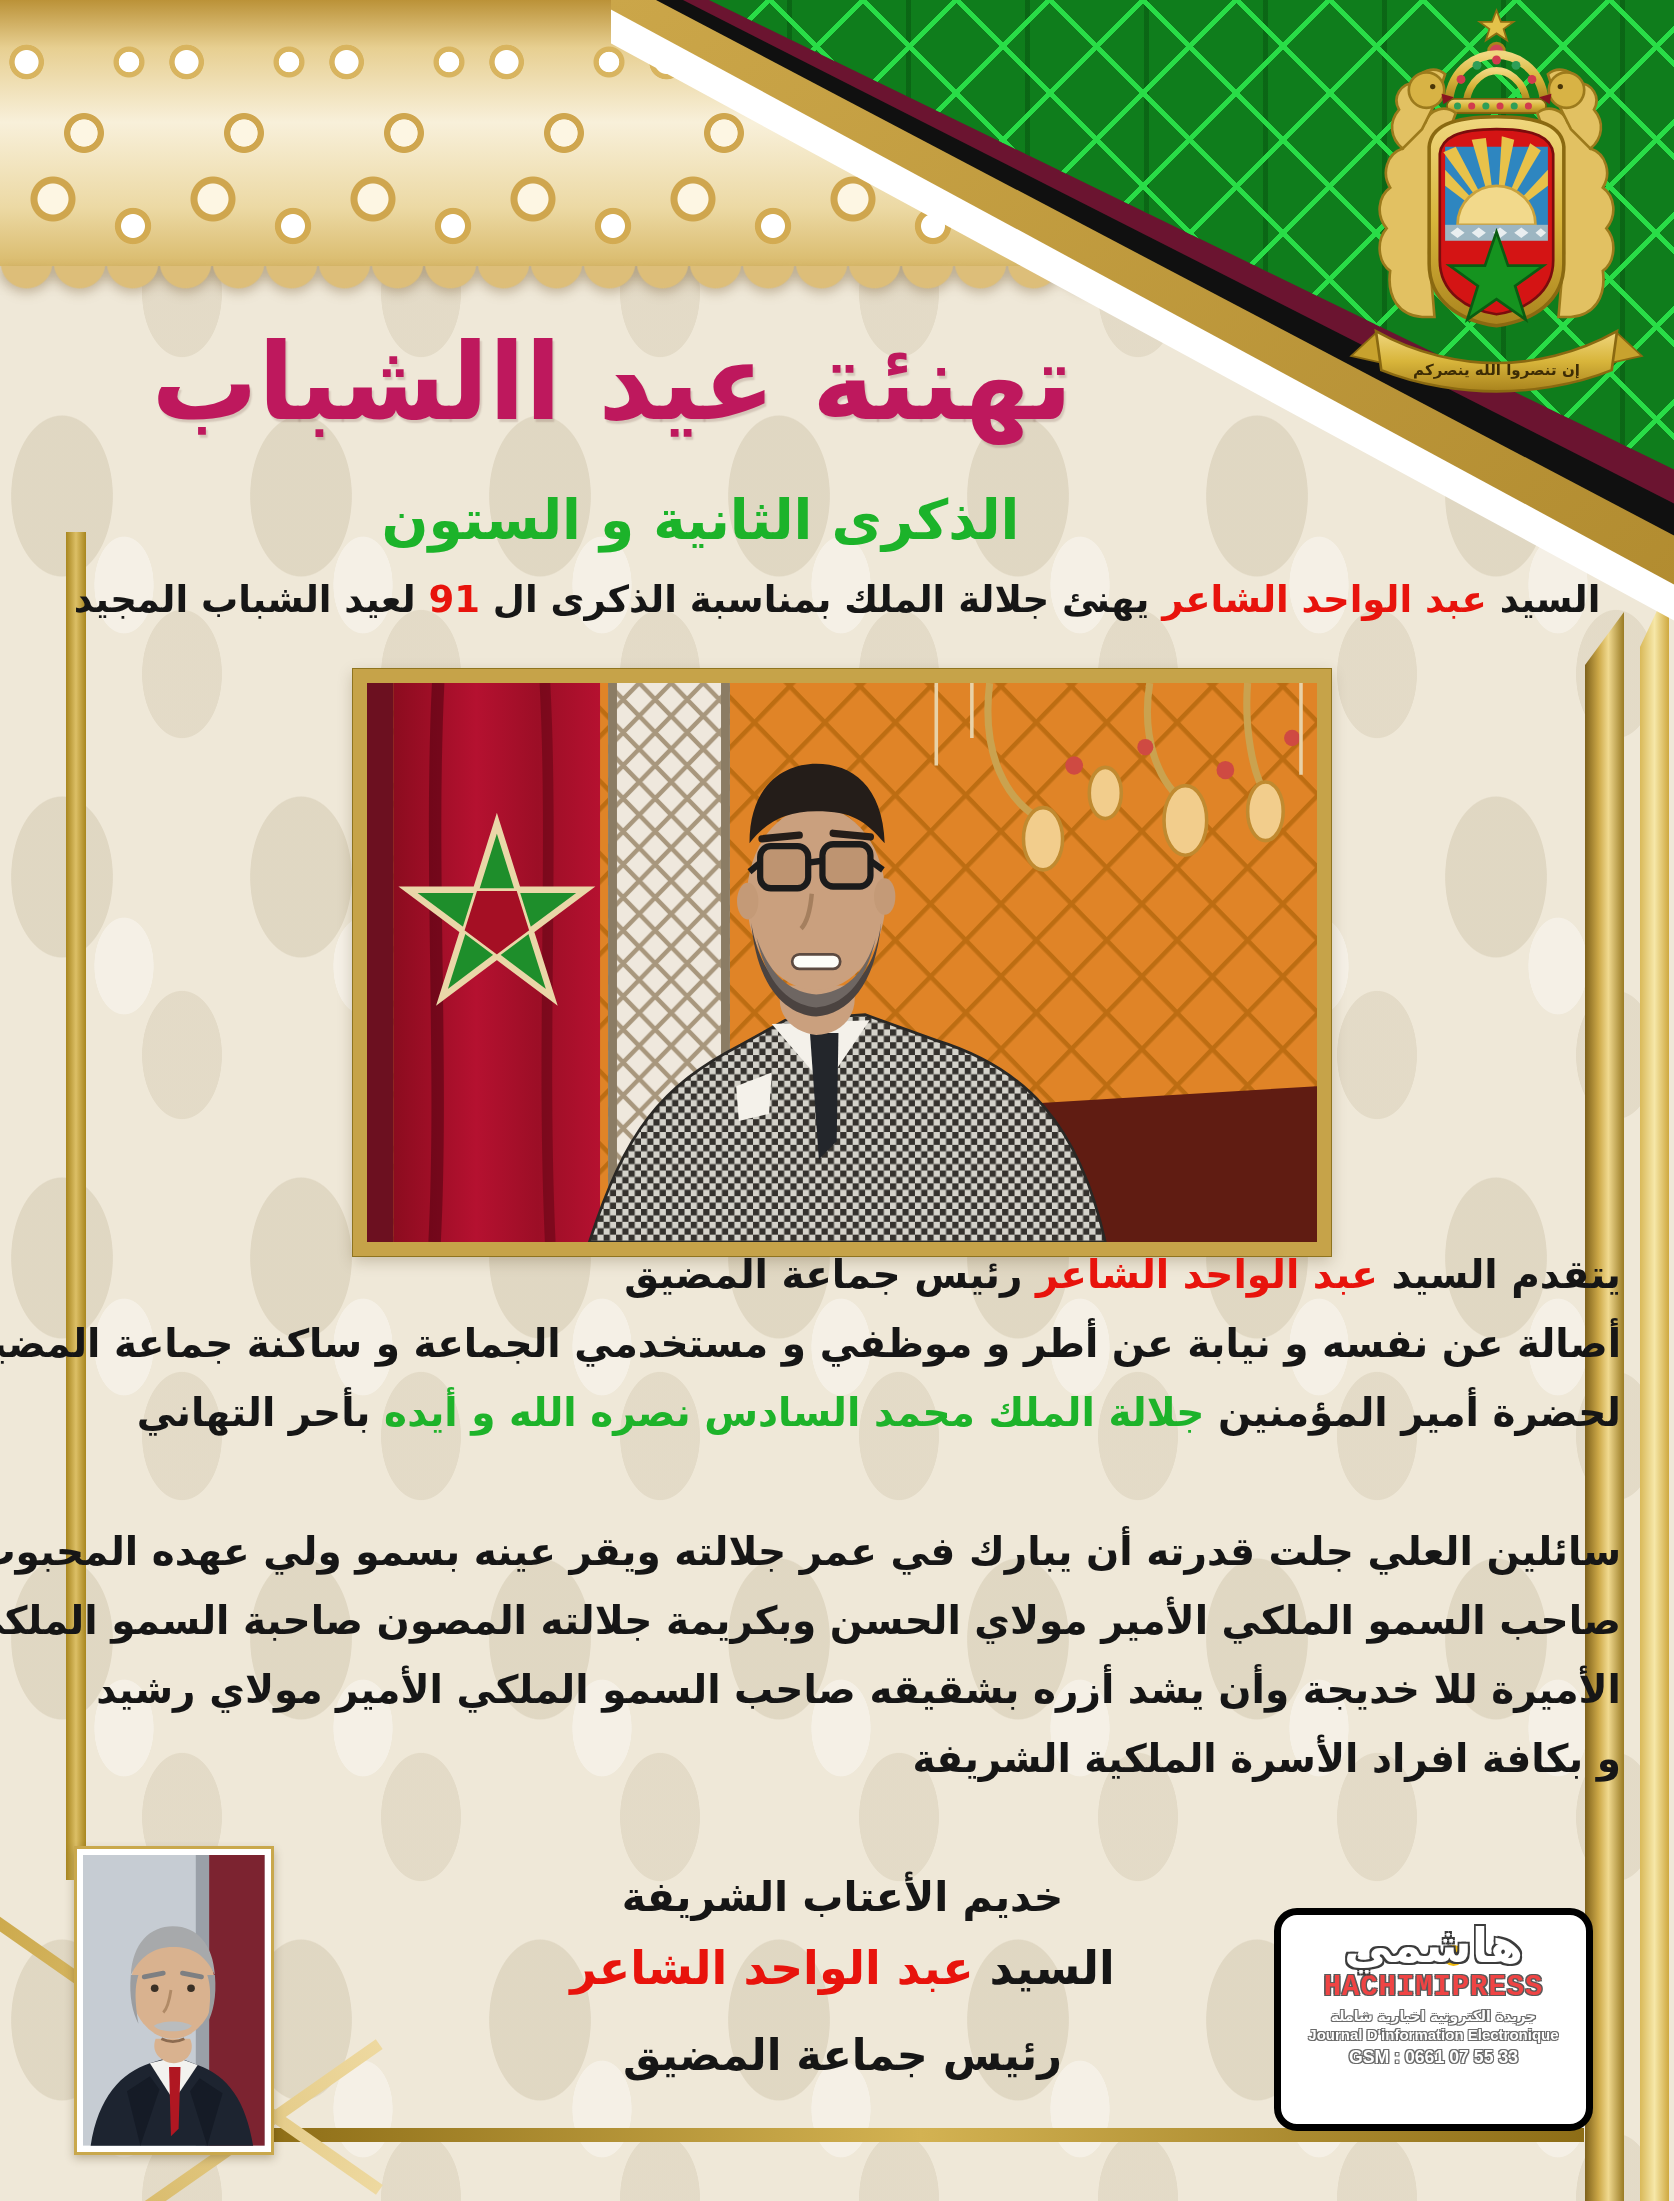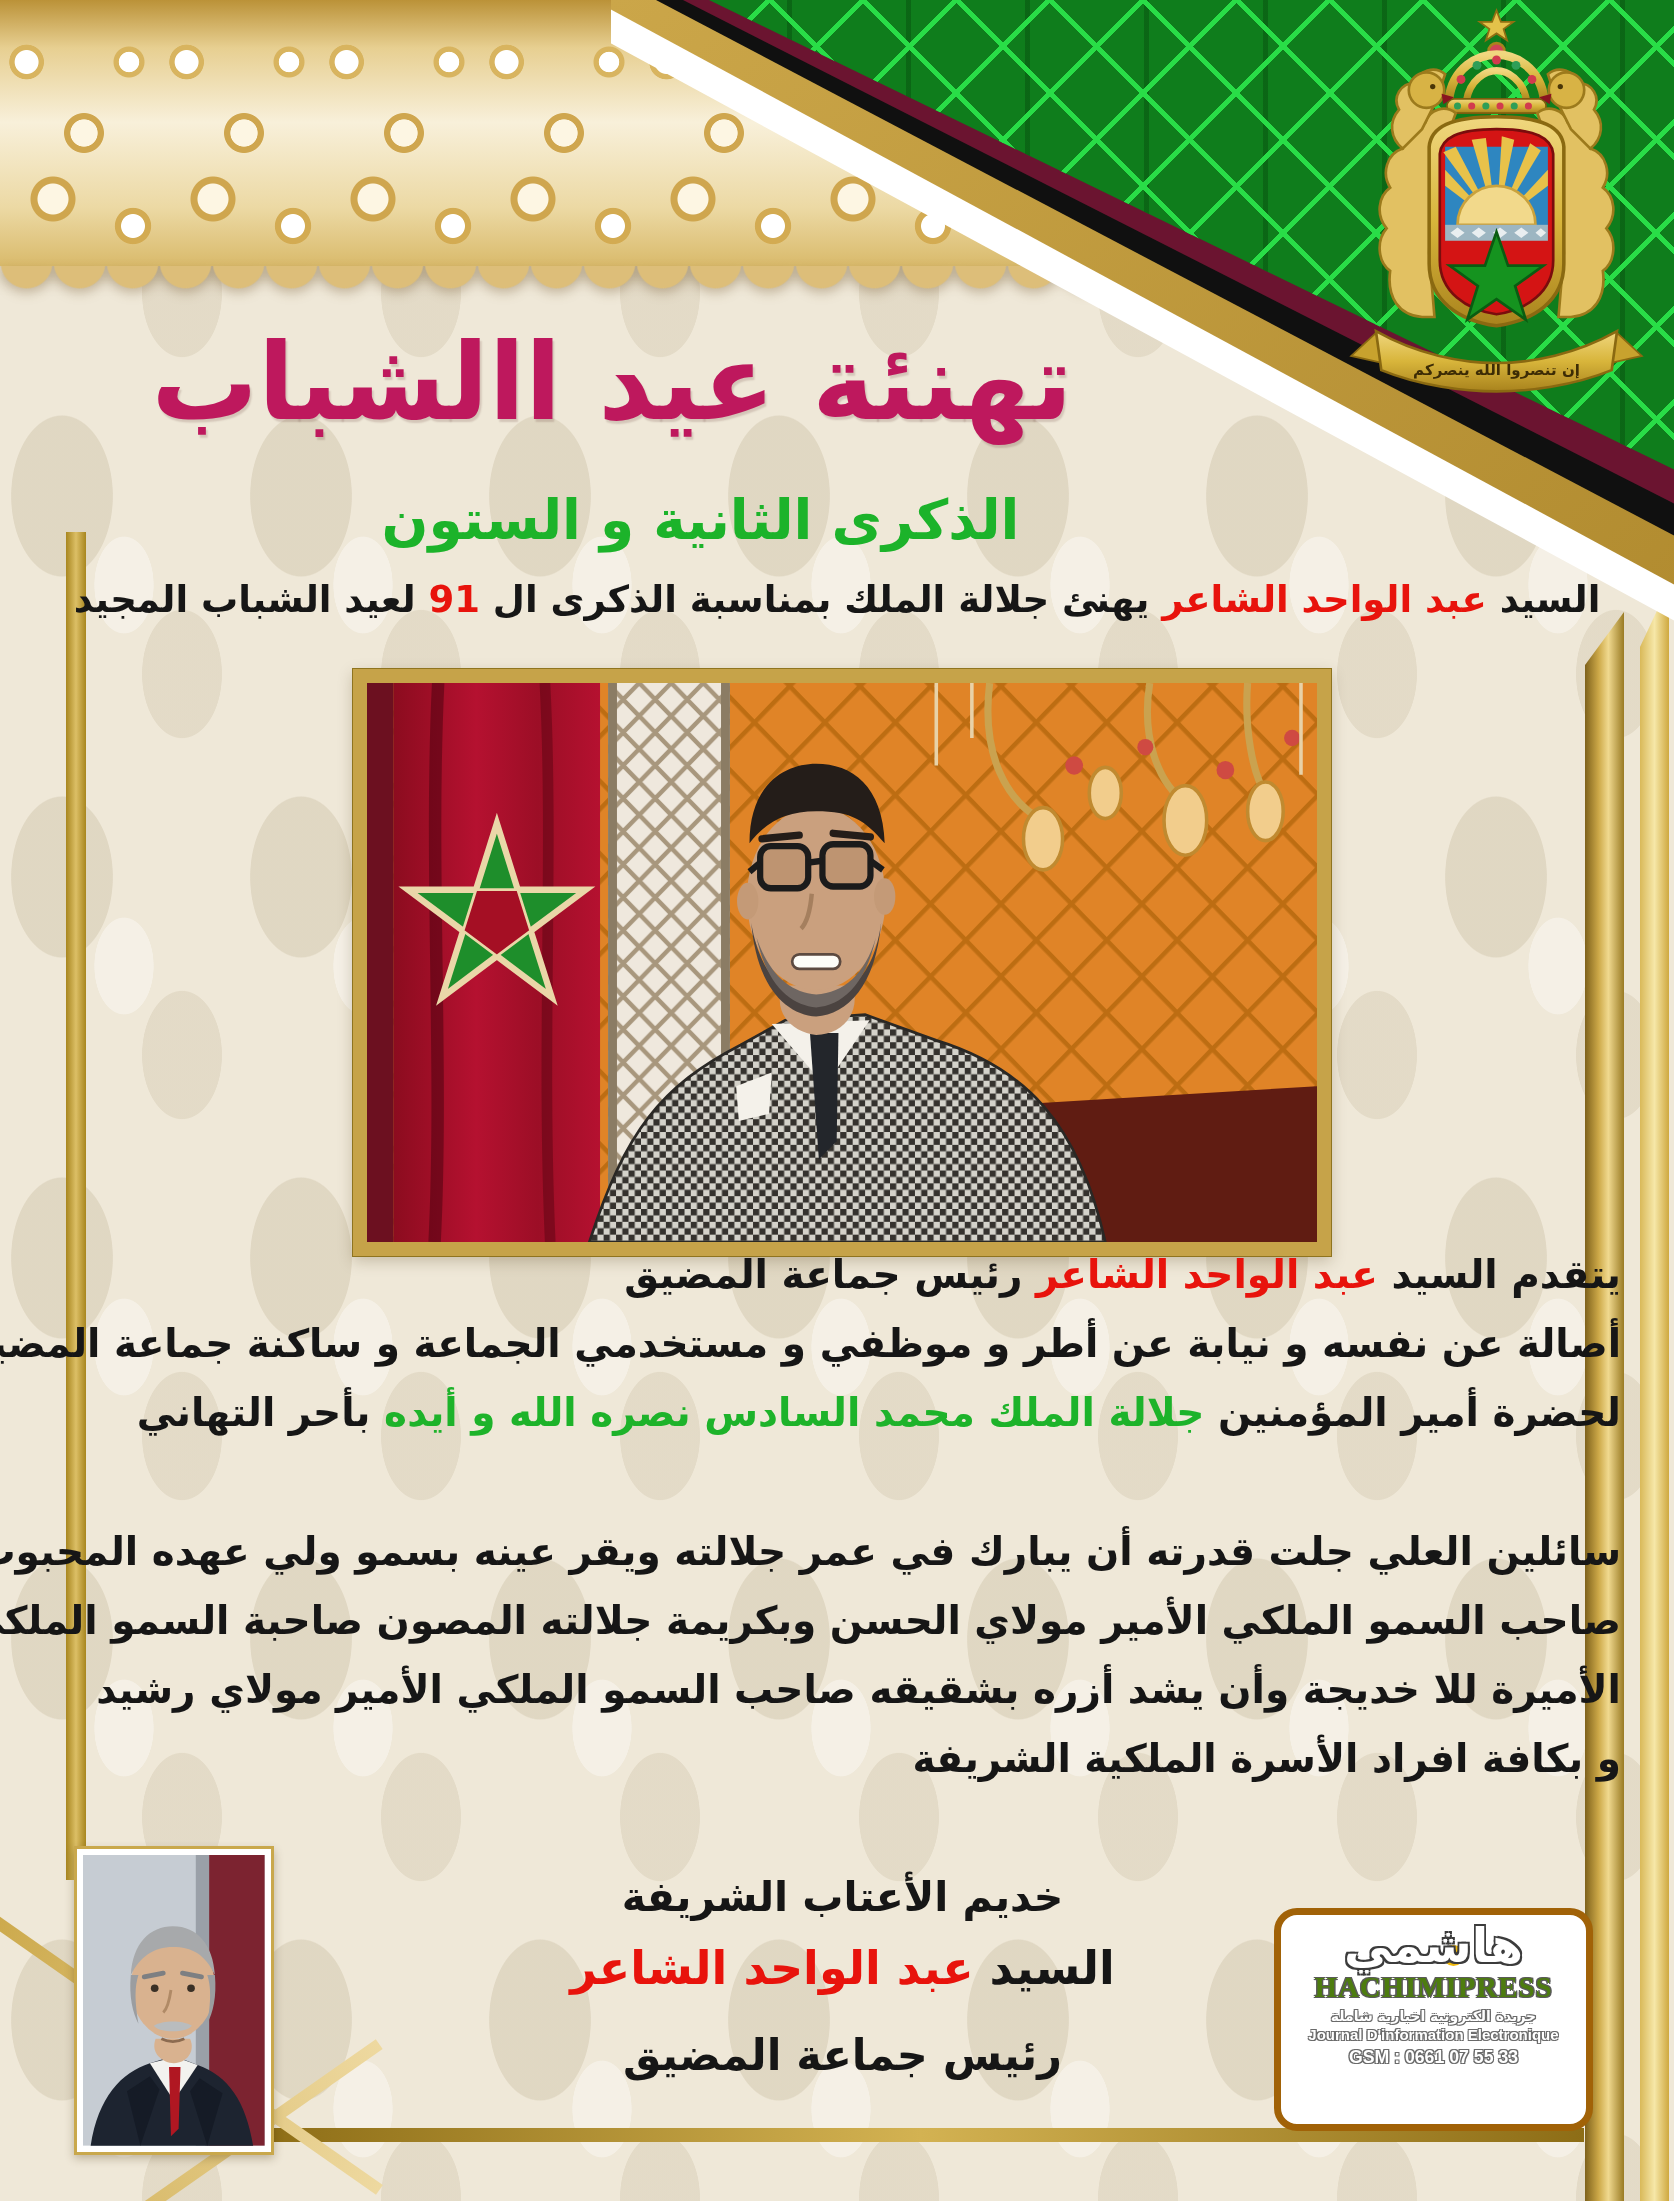--- a/index.html
+++ b/index.html
@@ -103,29 +103,29 @@
   
   .portrait-frame{
     position:absolute;left:74px;top:1846px;width:200px;height:309px;z-index:5;
     background:#ffffff;border:3.5px solid #c9a84c;padding:6.2px;box-sizing:border-box;
     box-shadow:0 3.5px 8.9px rgba(70,50,10,.3);
   }
   .portrait-frame svg{display:block;width:100%;height:100%;}
   
   .logo-box{
     position:absolute;left:1274px;top:1908px;width:319px;height:223px;z-index:5;
-    background:#ffffff;border:7px solid #a16207;border-radius:23px;box-sizing:border-box;
+    background:#ffffff;border:7px solid #000000;border-radius:23px;box-sizing:border-box;
     text-align:center;overflow:hidden;
   }
   .logo-mark{
     position:relative;margin-top:3.5px;font-size:48px;font-weight:700;color:#ffffff;direction:rtl;line-height:1.1;
     text-shadow:-1.8px -1.8px 0 #3c3c3c,1.8px -1.8px 0 #3c3c3c,-1.8px 1.8px 0 #3c3c3c,1.8px 1.8px 0 #3c3c3c;
   }
   .logo-dot{position:absolute;top:26.6px;left:53%;width:21px;height:21px;border-radius:50%;background:#f0b90c;z-index:-1;}
-  .logo-name{margin-top:0;font-family:Liberation Serif, serif;font-weight:700;font-size:29px;letter-spacing:0.9px;color:#4d7c0f;
+  .logo-name{margin-top:0;font-family:Liberation Mono, monospace;font-weight:700;font-size:29px;letter-spacing:0.9px;color:#ef4444;
     text-shadow:-1.3px -1.3px 0 #5a5a5a,1.3px -1.3px 0 #5a5a5a,-1.3px 1.3px 0 #5a5a5a,1.3px 1.3px 0 #5a5a5a;}
   .logo-tag-ar{margin-top:3.5px;font-size:14px;font-weight:700;color:#ffffff;direction:rtl;
     text-shadow:-1.1px -1.1px 0 #6a6a6a,1.1px -1.1px 0 #6a6a6a,-1.1px 1.1px 0 #6a6a6a,1.1px 1.1px 0 #6a6a6a;}
   .logo-tag-fr{margin-top:2.7px;font-family:"Liberation Sans",sans-serif;font-size:15px;font-weight:700;color:#ffffff;
     text-shadow:-1.1px -1.1px 0 #6a6a6a,1.1px -1.1px 0 #6a6a6a,-1.1px 1.1px 0 #6a6a6a,1.1px 1.1px 0 #6a6a6a;}
   .logo-gsm{margin-top:3.5px;font-family:"Liberation Sans",sans-serif;font-size:17.7px;font-weight:700;color:#ffffff;
     text-shadow:-1.2px -1.2px 0 #6a6a6a,1.2px -1.2px 0 #6a6a6a,-1.2px 1.2px 0 #6a6a6a,1.2px 1.2px 0 #6a6a6a;}
 </style>
 </head>
 <body>

